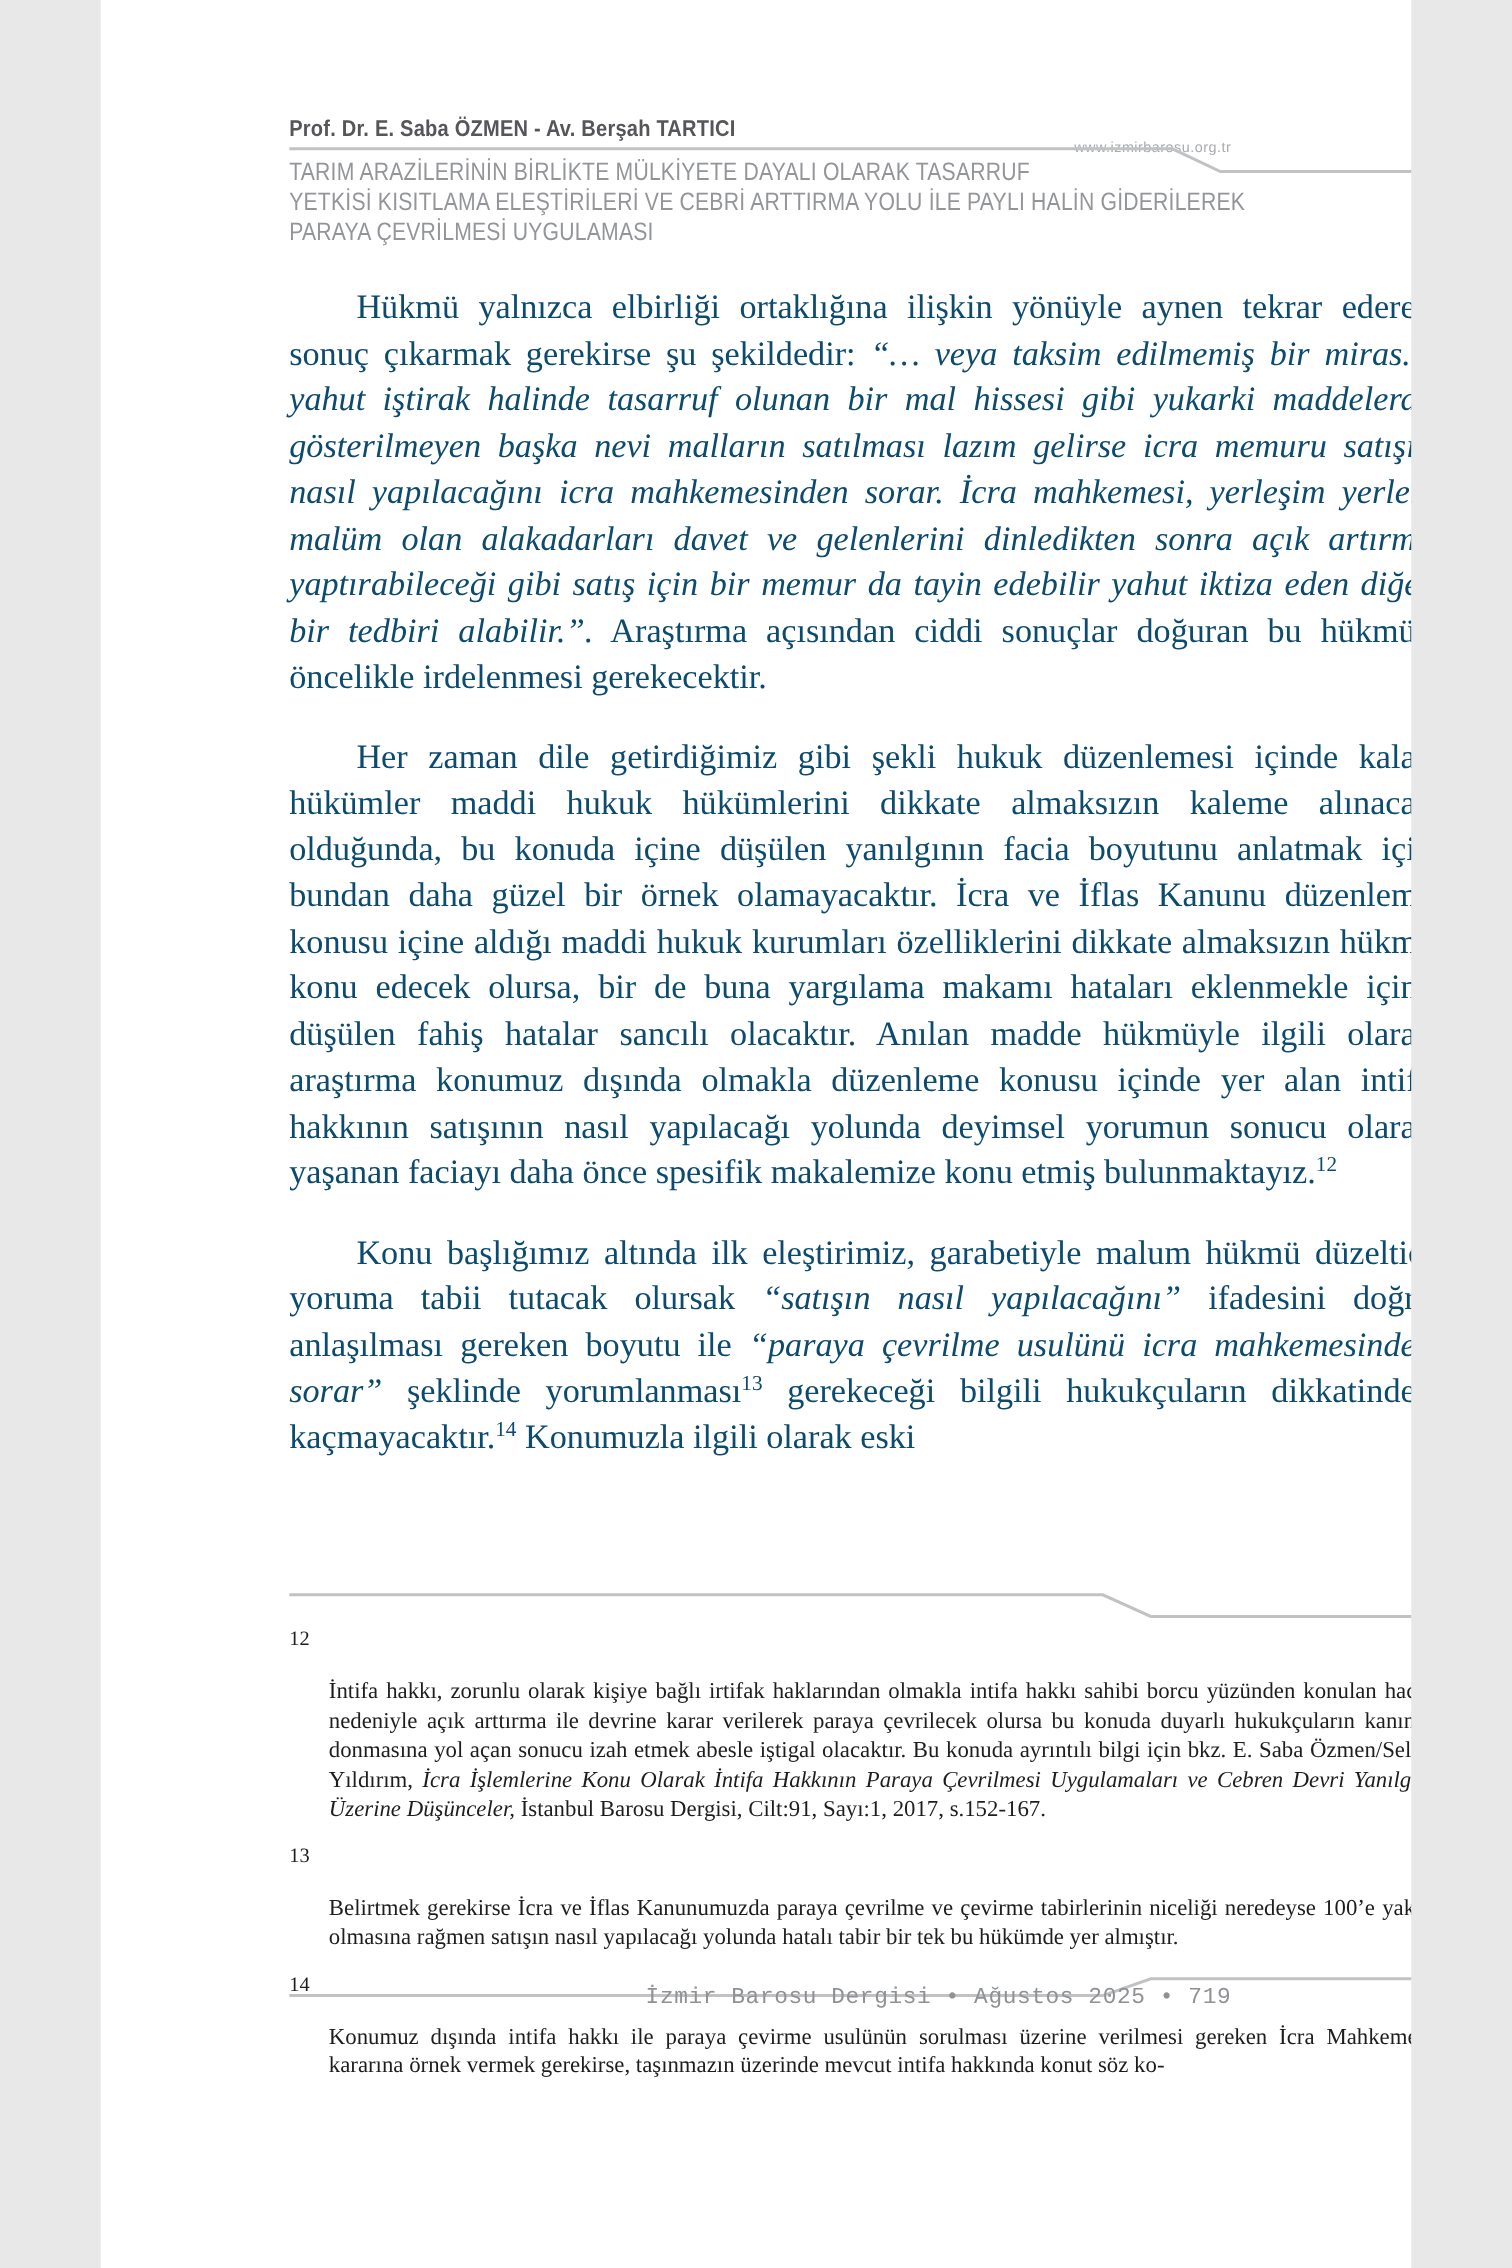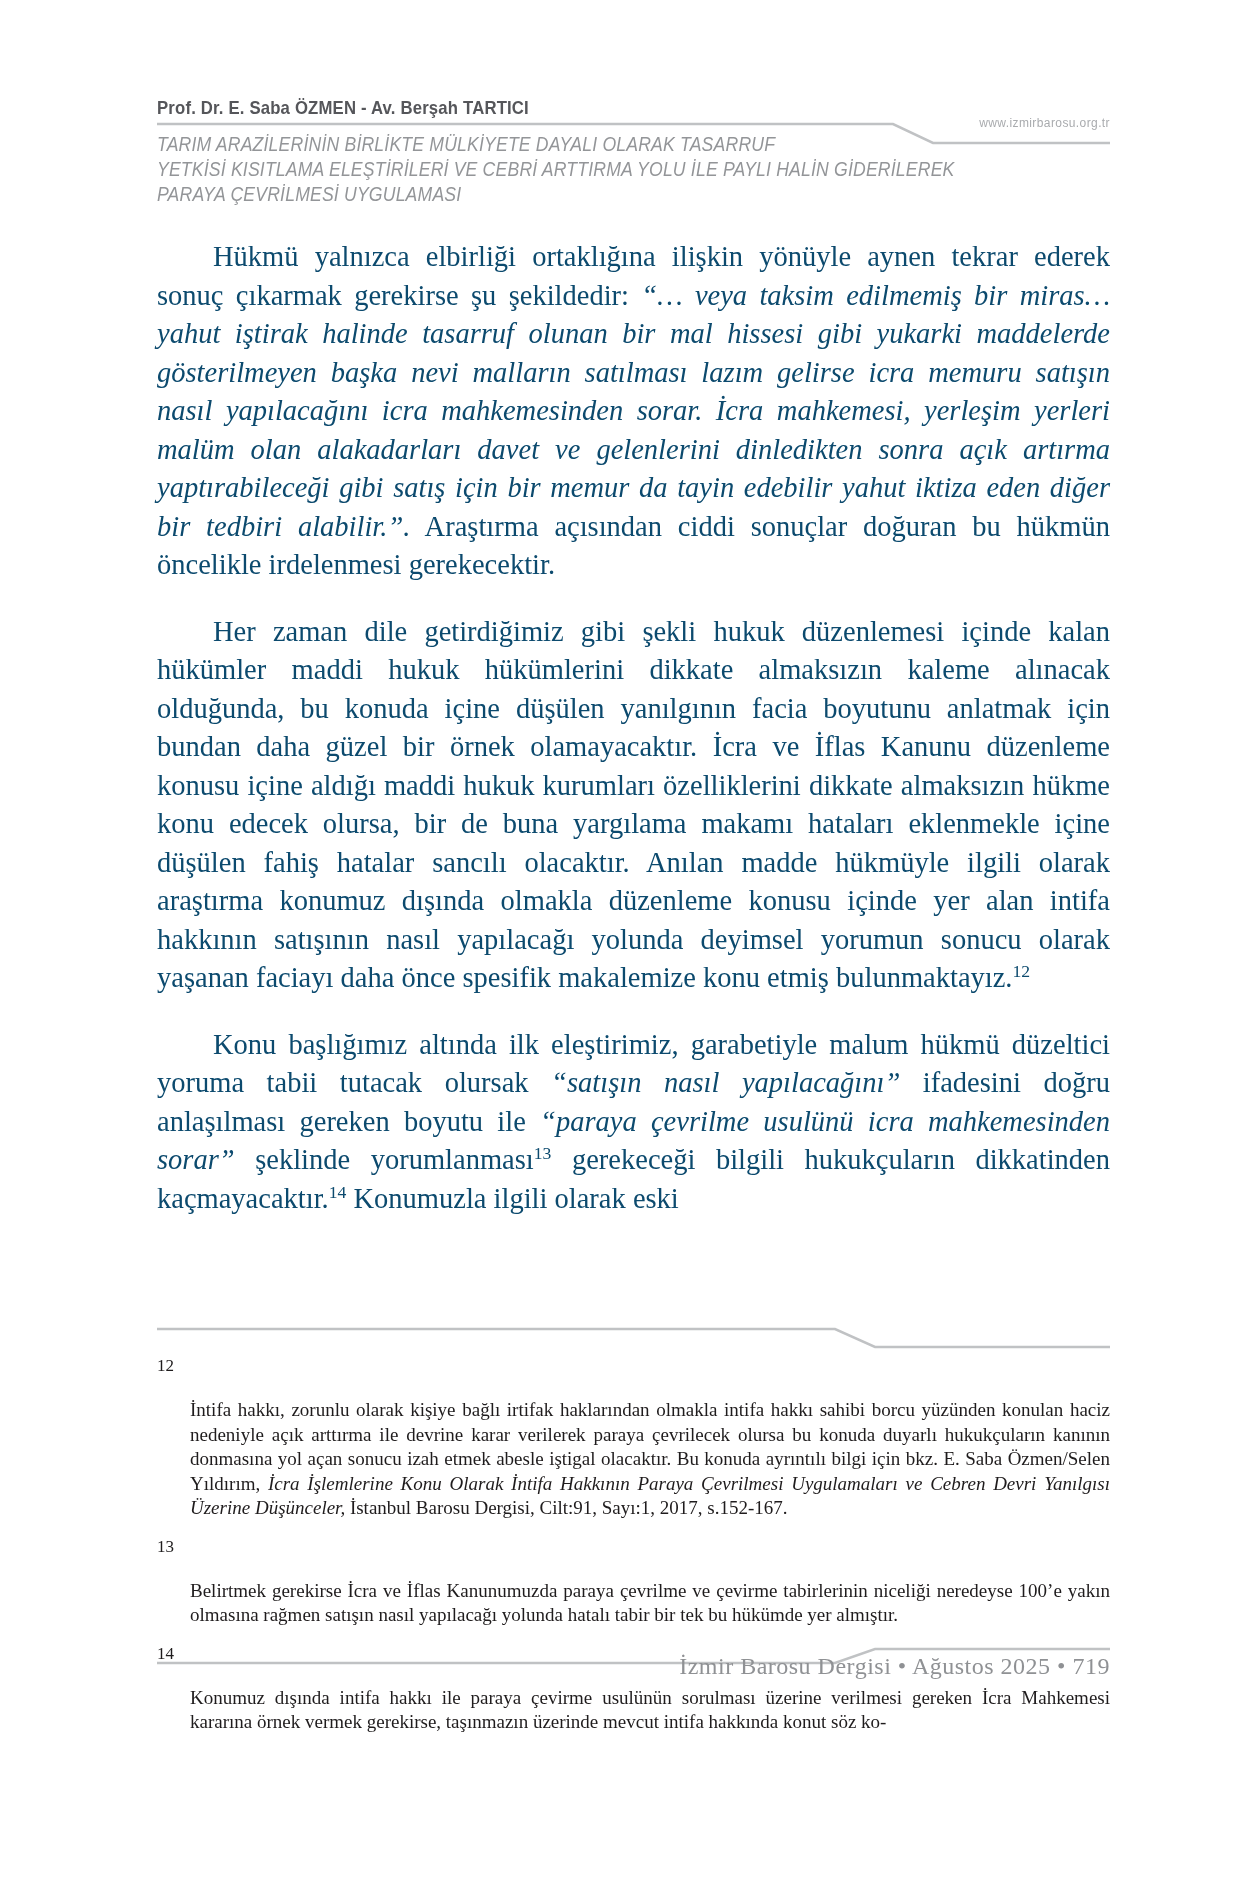--- a/index.html
+++ b/index.html
@@ -1,18 +1,18 @@
 <!DOCTYPE html>
 <html lang="tr"><head>
 <meta charset="utf-8">
 <style>
   html,body{margin:0;padding:0;background:#e8e8e8;}
   .page{
     position:relative;
-    width:1260px;height:1890px;
+    width:1092px;height:1890px;
     background:#ffffff;
     margin:0 auto;
     overflow:hidden;
     font-family:"Liberation Serif", serif;
   }
   
   .authors{
     position:absolute;left:157px;top:97px;
     font-family:"Liberation Sans", sans-serif;
     font-weight:bold;font-size:19px;color:#55565a;
@@ -23,21 +23,21 @@
     position:absolute;right:150px;top:116px;
     font-family:"Liberation Sans", sans-serif;
     font-size:12px;color:#a9abae;white-space:nowrap;
     letter-spacing:0.4px;
   }
   .divider{position:absolute;pointer-events:none;}
   .divider polyline{fill:none;stroke:#c0c2c4;stroke-width:2.5;}
   .article-title{
     position:absolute;left:157px;top:131px;
     font-family:"Liberation Sans", sans-serif;
-    font-size:21px;color:#939598;line-height:25px;font-style:italic;
+    font-size:21px;color:#939598;line-height:25px;
   }
   .article-title .tline{
     display:block;white-space:nowrap;
     transform:scaleX(0.84);transform-origin:left top;
     letter-spacing:0.2px;
   }
   
   .body-text{
     position:absolute;left:157px;top:238px;width:953px;
     font-size:28.5px;line-height:38.5px;color:#0c4a6e;
@@ -55,22 +55,22 @@
     position:absolute;left:157px;top:1354px;width:953px;
     font-size:19px;line-height:24.5px;color:#1f1c1d;
   }
   .footnote{display:flex;margin-bottom:14px;}
   .fn-num{flex:0 0 33px;font-size:17px;padding-top:0;}
   .fn-text{flex:1;text-align:justify;margin-top:44px;}
   .fn-text i{font-style:italic;}
   
   .footer-text{
     position:absolute;right:150px;top:1653px;
-    font-family:Liberation Serif, serif;
-    font-size:24px;color:#8f9194;white-space:nowrap;
+    font-family:Liberation Mono, monospace;
+    font-size:19px;color:#8f9194;white-space:nowrap;
     letter-spacing:0.5px;
   }
 </style>
 </head>
 <body>
 
 <div class="page">
 
   <div class="authors">Prof. Dr. E. Saba ÖZMEN - Av. Berşah TARTICI</div>
 

